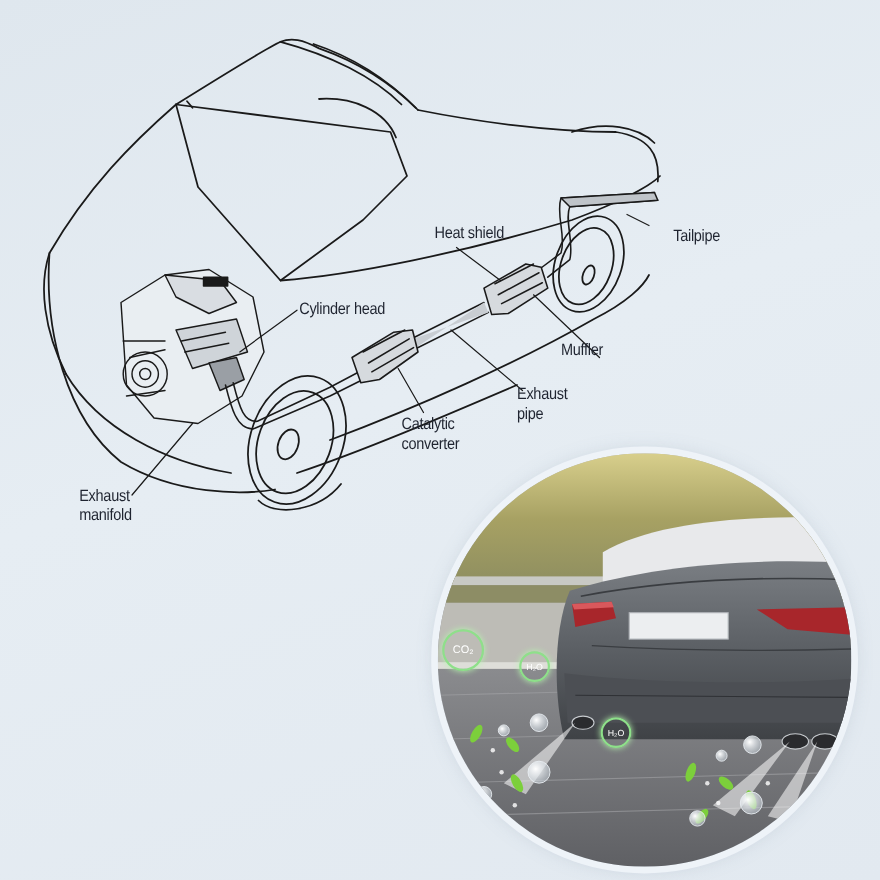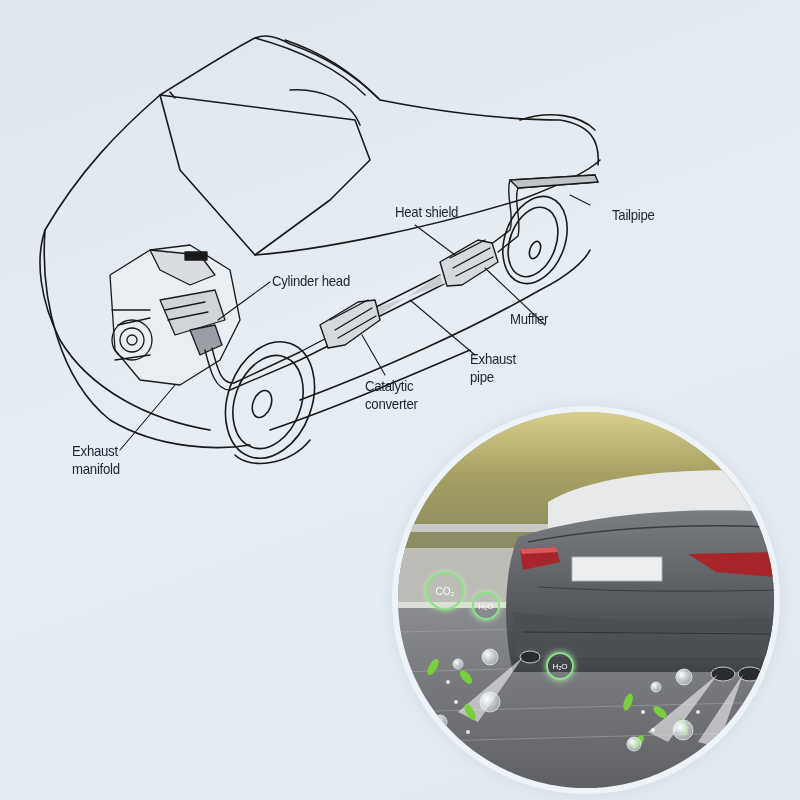--- a/index.html
+++ b/index.html
@@ -198,16 +198,16 @@
     </g>
     <g fill="#ffffff" opacity="0.8">
       <circle cx="50" cy="270" r="2"></circle>
         <circle cx="58" cy="290" r="2"></circle>
         <circle cx="70" cy="320" r="2"></circle>
       <circle cx="245" cy="300" r="2"></circle>
         <circle cx="255" cy="318" r="2"></circle>
         <circle cx="300" cy="300" r="2"></circle>
     </g>
   </svg>
-  <div class="mol" style="left:28px;top:160px;width:34px;height:34px;">CO₂</div>
+  <div class="mol" style="left:4px;top:160px;width:34px;height:34px;">CO₂</div>
   <div class="mol" style="left:74px;top:180px;width:24px;height:24px;font-size:8px;">H₂O</div>
   <div class="mol" style="left:148px;top:240px;width:24px;height:24px;font-size:8px;">H₂O</div>
 </div>
 
 </body></html>

